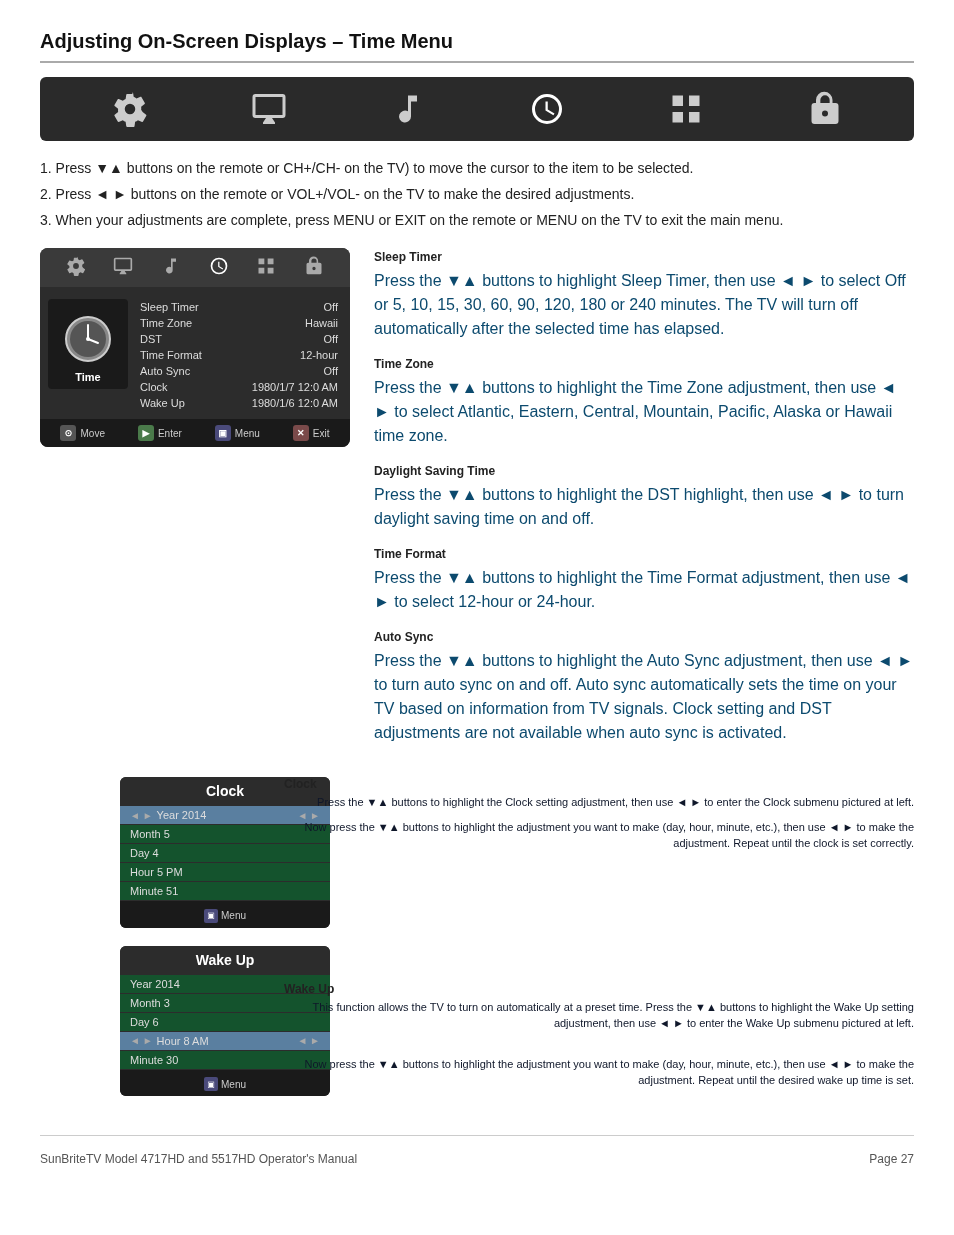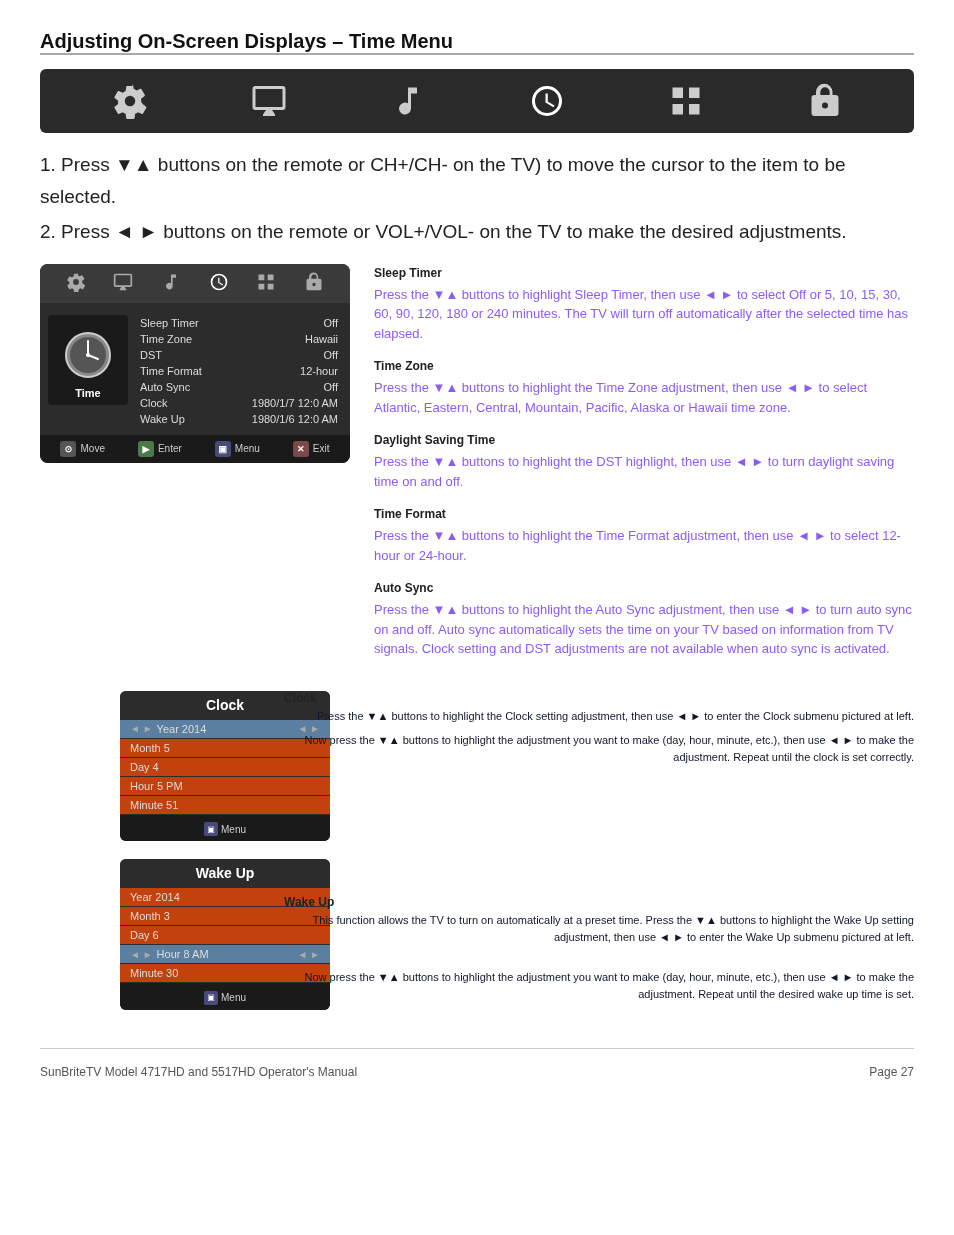--- a/index.html
+++ b/index.html
@@ -8,20 +8,21 @@
       font-size: 13px;
       background: #fff;
       color: #222;
       width: 954px;
       min-height: 1235px;
       padding: 30px 40px 30px 40px;
     }
     h1.page-title {
       font-size: 20px;
       font-weight: bold;
+      margin-bottom: 8px;
       color: #111;
     }
     hr.title-rule {
       border: none;
       border-top: 2px solid #aaa;
       margin-bottom: 14px;
     }
 
     
     .top-icon-bar {
@@ -40,21 +41,21 @@
     }
     .top-icon-bar svg {
       fill: #ccc;
       width: 36px;
       height: 36px;
     }
     .top-icon-bar .icon-item.active svg { fill: #fff; }
 
     
     .instructions {
-      font-size: 19px;
+      font-size: 14px;
       line-height: 1.7;
       margin-bottom: 16px;
     }
     .instructions p { margin-bottom: 2px; }
 
     
     .main-content {
       display: flex;
       gap: 24px;
       align-items: flex-start;
@@ -159,23 +160,23 @@
     }
     .right-instructions .section {
       margin-bottom: 14px;
     }
     .right-instructions .section h3 {
       font-size: 12px;
       font-weight: bold;
       margin-bottom: 3px;
     }
     .right-instructions .section p {
-      font-size: 13px;
+      font-size: 16px;
       line-height: 1.5;
-      color: #8b5cf6;
+      color: #0c4a6e;
     }
 
     
     .submenu-area {
       display: flex;
       gap: 24px;
       margin-top: 18px;
     }
     .submenu-left {
       display: flex;
@@ -202,21 +203,21 @@
       color: #fff;
       font-size: 14px;
       font-weight: bold;
       padding: 6px 0;
       background: #2c2c2c;
     }
     .submenu-row {
       display: flex;
       align-items: center;
       padding: 3px 10px;
-      background: #c2410c;
+      background: #14532d;
       margin: 1px 0;
     }
     .submenu-row.highlight {
       background: #5a7fa0;
     }
     .submenu-row .row-label {
       color: #ddd;
       font-size: 11px;
       flex: 1;
     }
@@ -310,20 +311,21 @@
   <div class="icon-item">
     <svg viewBox="0 0 24 24">
         <path d="M18 8h-1V6A5 5 0 006 6v2H5a2 2 0 00-2 2v10a2 2 0 002 2h14a2 2 0 002-2V10a2 2 0 00-2-2zm-6 9a2 2 0 110-4 2 2 0 010 4zm3.1-9H8.9V6a3.1 3.1 0 016.2 0v2z"></path>
       </svg>
   </div>
 </div>
 
 <div class="instructions">
   <p>1. Press ▼▲ buttons on the remote or CH+/CH- on the TV) to move the cursor to the item to be selected.</p>
   <p>2. Press ◄ ► buttons on the remote or VOL+/VOL- on the TV to make the desired adjustments.</p>
+  <p>3. When your adjustments are complete, press MENU or EXIT on the remote or MENU on the TV to exit the main menu.</p>
 </div>
 
 <div class="main-content">
 
   <div class="tv-panel">
     <div class="tv-icon-bar">
       <div class="icon-item">
         <svg viewBox="0 0 24 24">
             <path d="M12 15.5A3.5 3.5 0 018.5 12 3.5 3.5 0 0112 8.5a3.5 3.5 0 013.5 3.5 3.5 3.5 0 01-3.5 3.5m7.43-2.92c.04-.36.07-.74.07-1.08s-.03-.73-.07-1.08l2.32-1.82c.21-.16.27-.45.13-.68l-2.2-3.81c-.13-.24-.42-.31-.65-.24l-2.74 1.1c-.57-.44-1.18-.81-1.85-1.09l-.42-2.91A.5.5 0 0014 2h-4a.5.5 0 00-.5.43l-.42 2.91c-.67.28-1.28.65-1.85 1.09l-2.74-1.1c-.23-.07-.52 0-.65.24L1.64 9.38c-.14.23-.08.52.13.68l2.32 1.82c-.04.35-.07.73-.07 1.08s.03.73.07 1.08L1.77 15.86c-.21.16-.27.45-.13.68l2.2 3.81c.13.24.42.31.65.24l2.74-1.1c.57.44 1.18.81 1.85 1.09l.42 2.91c.08.43.48.51.76.51h4c.28 0 .68-.08.76-.51l.42-2.91c.67-.28 1.28-.65 1.85-1.09l2.74 1.1c.23.07.52 0 .65-.24l2.2-3.81c.14-.23.08-.52-.13-.68l-2.32-1.82z"></path>
           </svg>

